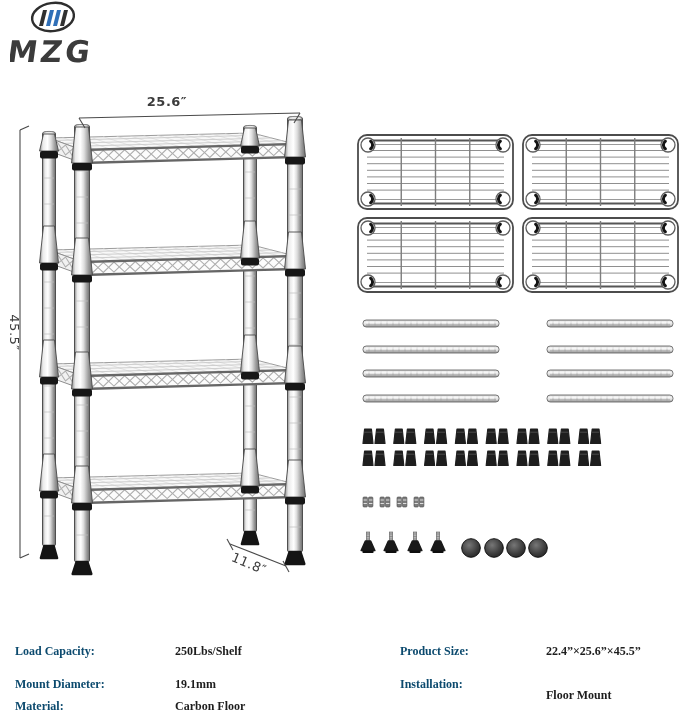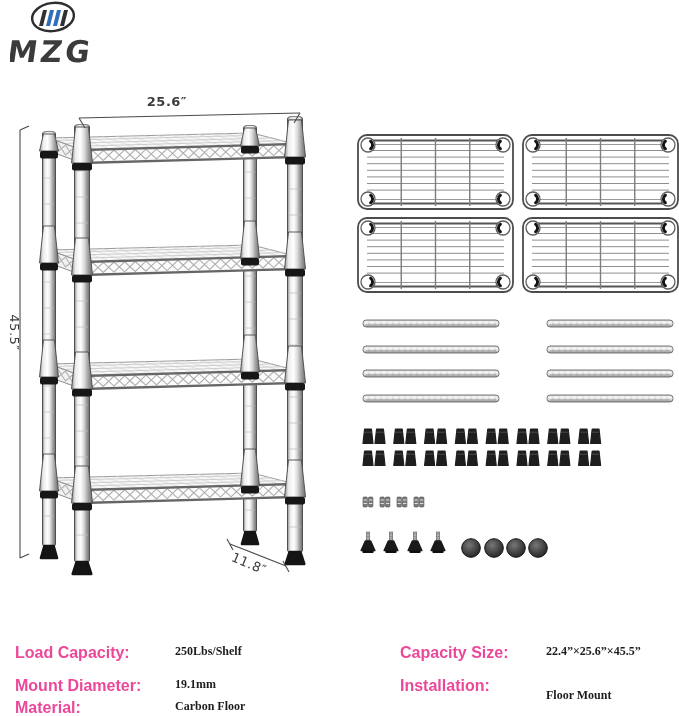--- a/index.html
+++ b/index.html
@@ -6,22 +6,22 @@
   .page{position:relative;width:679px;height:716px;background:#ffffff;overflow:hidden;
         font-family:"Liberation Sans",sans-serif;}
   .logo{position:absolute;left:10px;top:0;width:100px;height:70px;}
   svg.rack{position:absolute;left:0;top:88px;width:340px;height:512px;}
   svg.parts{position:absolute;left:340px;top:108px;width:339px;height:484px;}
   .dim{position:absolute;font-family:"DejaVu Sans",sans-serif;font-size:13px;color:#3c3c3c;
        letter-spacing:.5px;text-align:center;}
   .dim-w{left:130px;top:94px;width:74px;font-weight:bold;}
   .dim-h{left:-18px;top:325px;width:64px;transform:rotate(90deg);}
   .dim-d{left:213px;top:556px;width:72px;transform:rotate(23deg);}
-  .spec-label{position:absolute;font-family:Liberation Sans, sans-serif;font-weight:bold;
-              font-size:16px;color:#ec4899;white-space:nowrap;}
+  .spec-label{position:absolute;font-family:Liberation Serif, serif;font-weight:bold;
+              font-size:12px;color:#0c4a6e;white-space:nowrap;}
   .spec-value{position:absolute;font-family:"Liberation Serif",serif;font-weight:600;
               font-size:12px;color:#1d1d1d;white-space:nowrap;}
 </style>
 </head>
 <body>
 
 <div class="page">
 
   <div class="logo">
     <svg viewBox="0 0 100 70" width="100" height="70">
@@ -815,19 +815,19 @@
   <div>
     <span class="spec-label" style="left:15px;top:644px">Load Capacity:</span>
     <span class="spec-value" style="left:175px;top:644px">250Lbs/Shelf</span>
 
     <span class="spec-label" style="left:15px;top:677px">Mount Diameter:</span>
     <span class="spec-value" style="left:175px;top:677px">19.1mm</span>
 
     <span class="spec-label" style="left:15px;top:699px">Material:</span>
     <span class="spec-value" style="left:175px;top:699px">Carbon Floor</span>
 
-    <span class="spec-label" style="left:400px;top:644px">Capacity Size:</span>
+    <span class="spec-label" style="left:400px;top:644px">Product Size:</span>
     <span class="spec-value" style="left:546px;top:644px">22.4”×25.6”×45.5”</span>
 
     <span class="spec-label" style="left:400px;top:677px">Installation:</span>
     <span class="spec-value" style="left:546px;top:688px">Floor Mount</span>
   </div>
 </div>
 
 </body></html>

